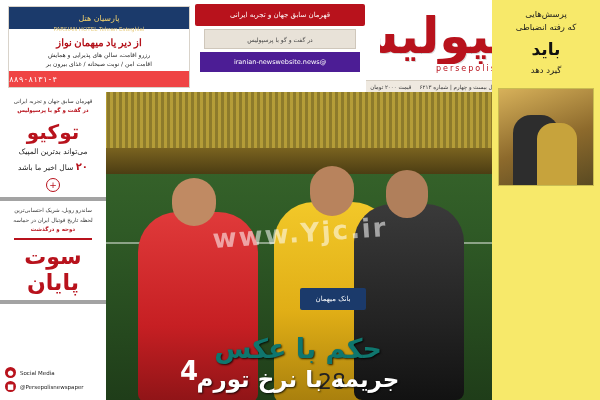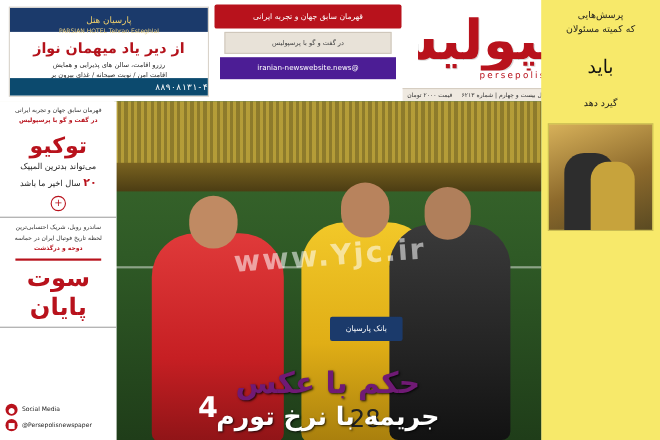--- a/index.html
+++ b/index.html
@@ -25,24 +25,24 @@
   }
   .ad-hotel-head{
     height:22px;background:#1b3a6b;color:#f2d16b;
     display:flex;align-items:center;justify-content:center;
     font-size:8px;letter-spacing:.5px;
   }
   .ad-hotel-sub{
     font-size:5.5px;color:#e8cf84;text-align:center;margin-top:-3px;
   }
   .ad-rows{padding:3px 4px;font-size:6px;color:#2a2a2a;line-height:1.5;text-align:center;}
-  .ad-rows .r1{color:#b4121b;font-weight:bold;font-size:13px;}
+  .ad-rows .r1{color:#b4121b;font-weight:bold;font-size:10px;font-family:Liberation Serif, serif;}
   .ad-strip{
-    position:absolute;left:0;bottom:0;width:180px;height:16px;background:#0c4a6e;
-    color:#ffffff;display:flex;align-items:center;justify-content:flex-start;font-size:8px;letter-spacing:1px;
+    position:absolute;left:0;bottom:0;width:180px;height:16px;background:#ef4444;
+    color:#ffffff;display:flex;align-items:center;justify-content:flex-end;font-size:8px;letter-spacing:1px;
   }
   .ad-strip .phone{direction:ltr;font-family:"DejaVu Sans Mono","Liberation Mono",monospace;}
 
   .mast-mid{
     position:absolute;left:190px;top:2px;width:180px;height:86px;
     display:flex;flex-direction:column;align-items:center;justify-content:flex-start;
   }
   .mast-mid .band{
     width:170px;height:22px;background:#b8121c;border-radius:2px;
     display:flex;align-items:center;justify-content:center;color:#fff;font-size:7px;
@@ -83,21 +83,21 @@
 
   
   .right-col{
     position:absolute;right:0;top:0;width:108px;height:400px;
     background:#f7e96a;
   }
   .rc-top{
     padding:8px 7px 6px 7px;text-align:center;color:#1b1b1b;
   }
   .rc-top .l1{font-size:8.5px;line-height:1.55;}
-  .rc-top .big{font-size:17px;font-weight:normal;color:#111;line-height:1.3;margin:16px 0;}
+  .rc-top .big{font-size:17px;font-weight:bold;color:#111;line-height:1.3;margin:4px 0;}
   .rc-photo{
     margin:4px 6px 0 6px;height:96px;background:linear-gradient(160deg,#d7b15a,#8d6a2c 55%,#5a4a22);
     border:1px solid #c9bc52;position:relative;overflow:hidden;
   }
   .rc-photo .fig{
     position:absolute;left:14px;bottom:0;width:46px;height:70px;background:#2d2d2d;border-radius:18px 18px 0 0;
   }
   .rc-photo .fig2{
     position:absolute;right:16px;bottom:0;width:40px;height:62px;background:#c7a33c;border-radius:16px 16px 0 0;
   }
@@ -179,21 +179,21 @@
   .watermark{
     position:absolute;left:90px;top:218px;width:420px;text-align:center;
     color:rgba(255,255,255,.55);font-size:26px;font-weight:bold;letter-spacing:2px;direction:ltr;
     transform:rotate(-4deg);pointer-events:none;
   }
 
   
   .left-col{
     position:absolute;left:0;top:92px;width:106px;height:308px;background:#ffffff;
   }
-  .lc-row{padding:5px 6px;border-bottom:1px solid #a3a3a3;}
+  .lc-row{padding:5px 6px;border-bottom:4px solid #a3a3a3;}
   .lc-kicker{font-size:5.5px;color:#333;line-height:1.7;text-align:center;}
   .lc-red{color:#b8121c;font-weight:bold;}
   .lc-title{
     font-size:20px;font-weight:bold;color:#b8121c;text-align:center;margin:4px 0 2px 0;
   }
   .lc-sub{font-size:7.5px;color:#222;text-align:center;line-height:1.7;}
   .lc-sub .num{color:#b8121c;font-weight:bold;font-size:10px;}
   .lc-plus{
     width:12px;height:12px;border:1px solid #b8121c;color:#b8121c;border-radius:50%;
     display:flex;align-items:center;justify-content:center;font-size:9px;margin:3px auto 0 auto;
@@ -210,21 +210,21 @@
     width:11px;height:11px;border-radius:50%;background:#b8121c;color:#fff;
     font-size:7px;display:flex;align-items:center;justify-content:center;flex:0 0 auto;
   }
   .social .txt{font-size:5.5px;color:#222;direction:ltr;}
 
   
   .bottom-head{
     position:absolute;left:104px;bottom:6px;width:388px;text-align:center;
   }
   .bottom-head .h1{
-    font-size:27px;font-weight:bold;color:#701a75;text-shadow:1px 1px 2px rgba(0,0,0,.8);
+    font-size:27px;font-weight:bold;color:#0f766e;text-shadow:1px 1px 2px rgba(0,0,0,.8);
     line-height:1.15;
   }
   .bottom-head .h2{
     font-size:23px;font-weight:bold;color:#ffffff;text-shadow:1px 1px 2px rgba(0,0,0,.8);
     line-height:1.2;margin-top:2px;
   }
 </style>
 </head>
 <body>
 
@@ -259,21 +259,21 @@
         <span>شنبه | اول خرداد ۱۴۰۰ | ۲۲ می ۲۰۲۱</span>
         <span>سال بیست و چهارم | شماره ۶۲۱۳</span>
         <span>قیمت ۲۰۰۰ تومان</span>
       </div>
     </div>
   </div>
 
   <div class="right-col">
     <div class="rc-top">
       <div class="l1">پرسش‌هایی</div>
-      <div class="l1">که کمیته مسئولان</div>
+      <div class="l1">که رفته انضباطی</div>
       <div class="big">باید</div>
       <div class="l1">گیرد دهد</div>
     </div>
     <div class="rc-photo">
       <div class="fig"></div>
       <div class="fig2"></div>
     </div>
   </div>
 
   <div class="art-box">
@@ -301,21 +301,21 @@
 
     <div class="player-black">
       <div class="head"></div>
     </div>
 
     <div class="player-red">
       <div class="head"></div>
       <div class="num">4</div>
     </div>
 
-    <div class="badge-sponsor">بانک پارسیان</div>
+    <div class="badge-sponsor">بانک میهمان</div>
   </div>
 
   <div class="watermark">www.Yjc.ir</div>
 
   <div class="left-col">
     <div class="lc-row">
       <div class="lc-kicker">قهرمان سابق جهان و تجربه ایرانی</div>
       <div class="lc-kicker lc-red">در گفت و گو با پرسپولیس</div>
       <div class="lc-title">توکیو</div>
       <div class="lc-sub">می‌تواند بدترین المپیک</div>

